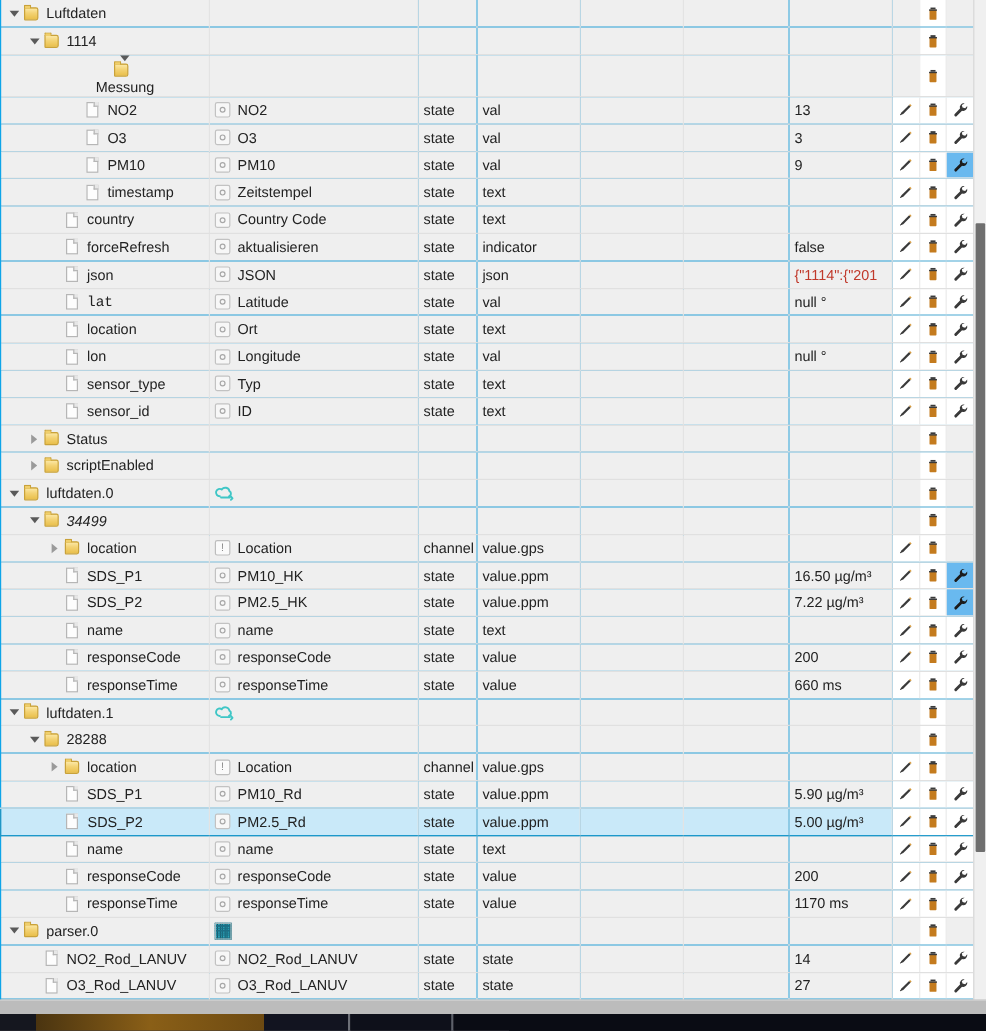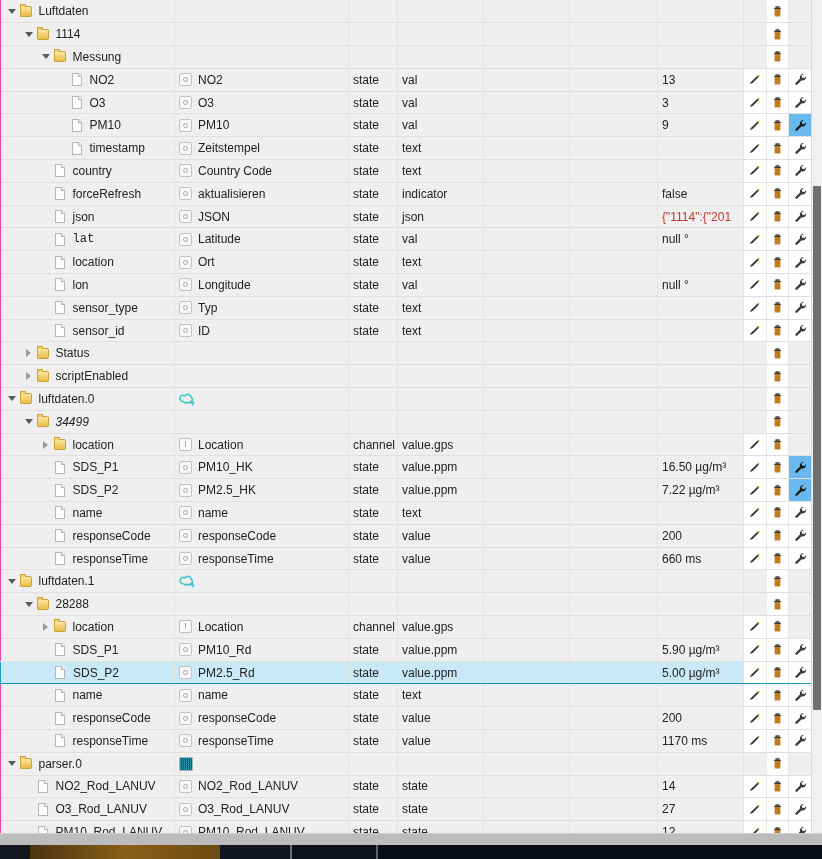--- a/index.html
+++ b/index.html
@@ -23,21 +23,21 @@
     background: #efefef;
   }
 
   
   .grid {
     position: absolute;
     left: 0; top: 0;
     width: 812px;
     height: 845px;
     overflow: hidden;
-    background: #ec4899;
+    background: #0ea5e9;
   }
   table.objtable {
     border-collapse: collapse;
     width: 812px;
     table-layout: fixed;
   }
   table.objtable tr {
     height: 22.8px;
   }
   table.objtable td {
@@ -314,21 +314,21 @@
                     <rect x="3.6" y="3.2" width="5.8" height="8.3" rx="0.7" fill="#c47b1e"></rect>
                     <rect x="3.2" y="2.8" width="6.6" height="1.2" fill="#3a3a3a"></rect>
                   </svg>
                 </div>
                 <div class="act empty"></div>
               </div>
             </td>
           </tr>
           <tr>
             <td class="c-name">
-              <div class="namecell" style="padding-left: 34px;">
+              <div class="namecell" style="padding-left: 34px; flex-direction: column;">
                 <span class="expander">
                   <span class="tri-open"></span>
                 </span>
                 <span class="ico ico-folder"></span>
                 <span class="nm">Messung</span>
               </div>
             </td>
             <td class="c-desc">
               <div class="desccell">
                 <span></span>

